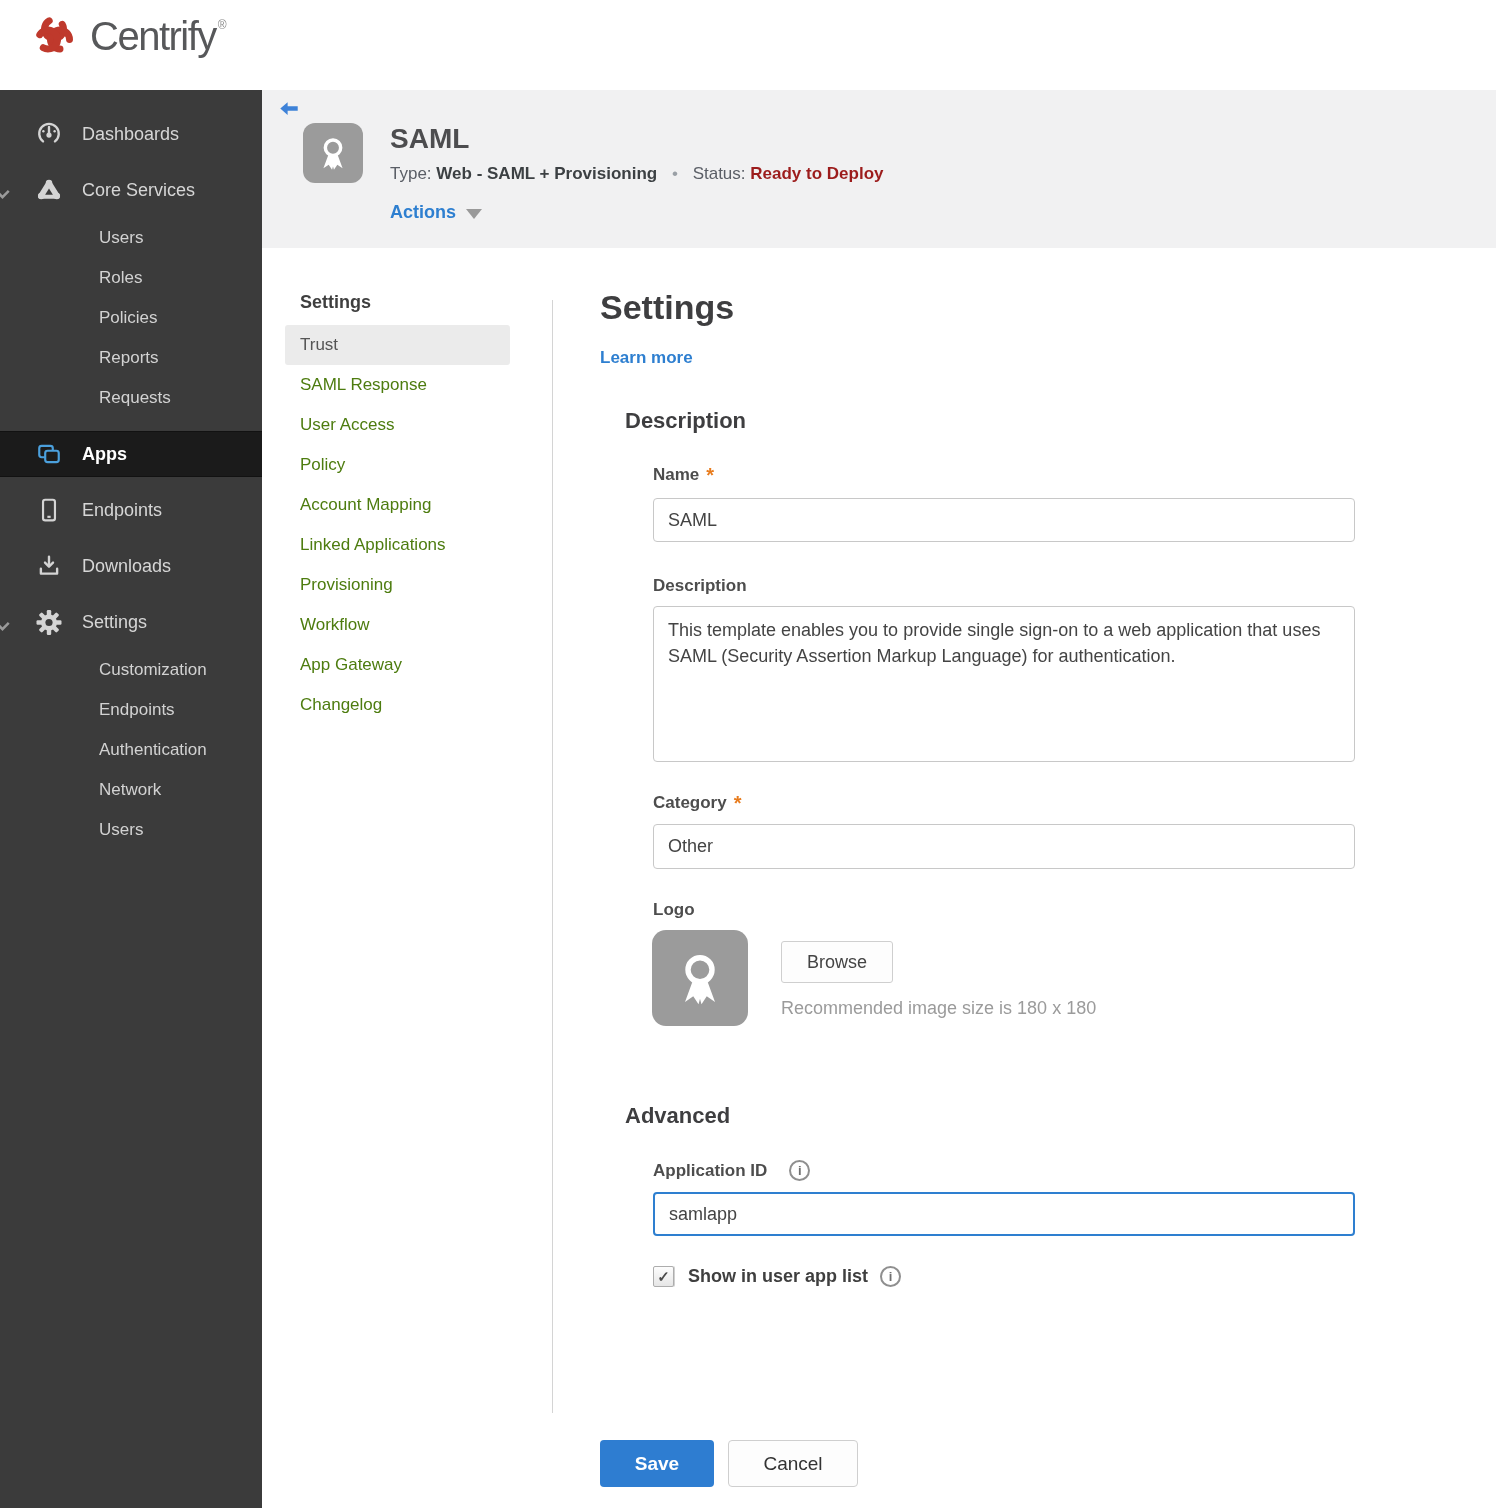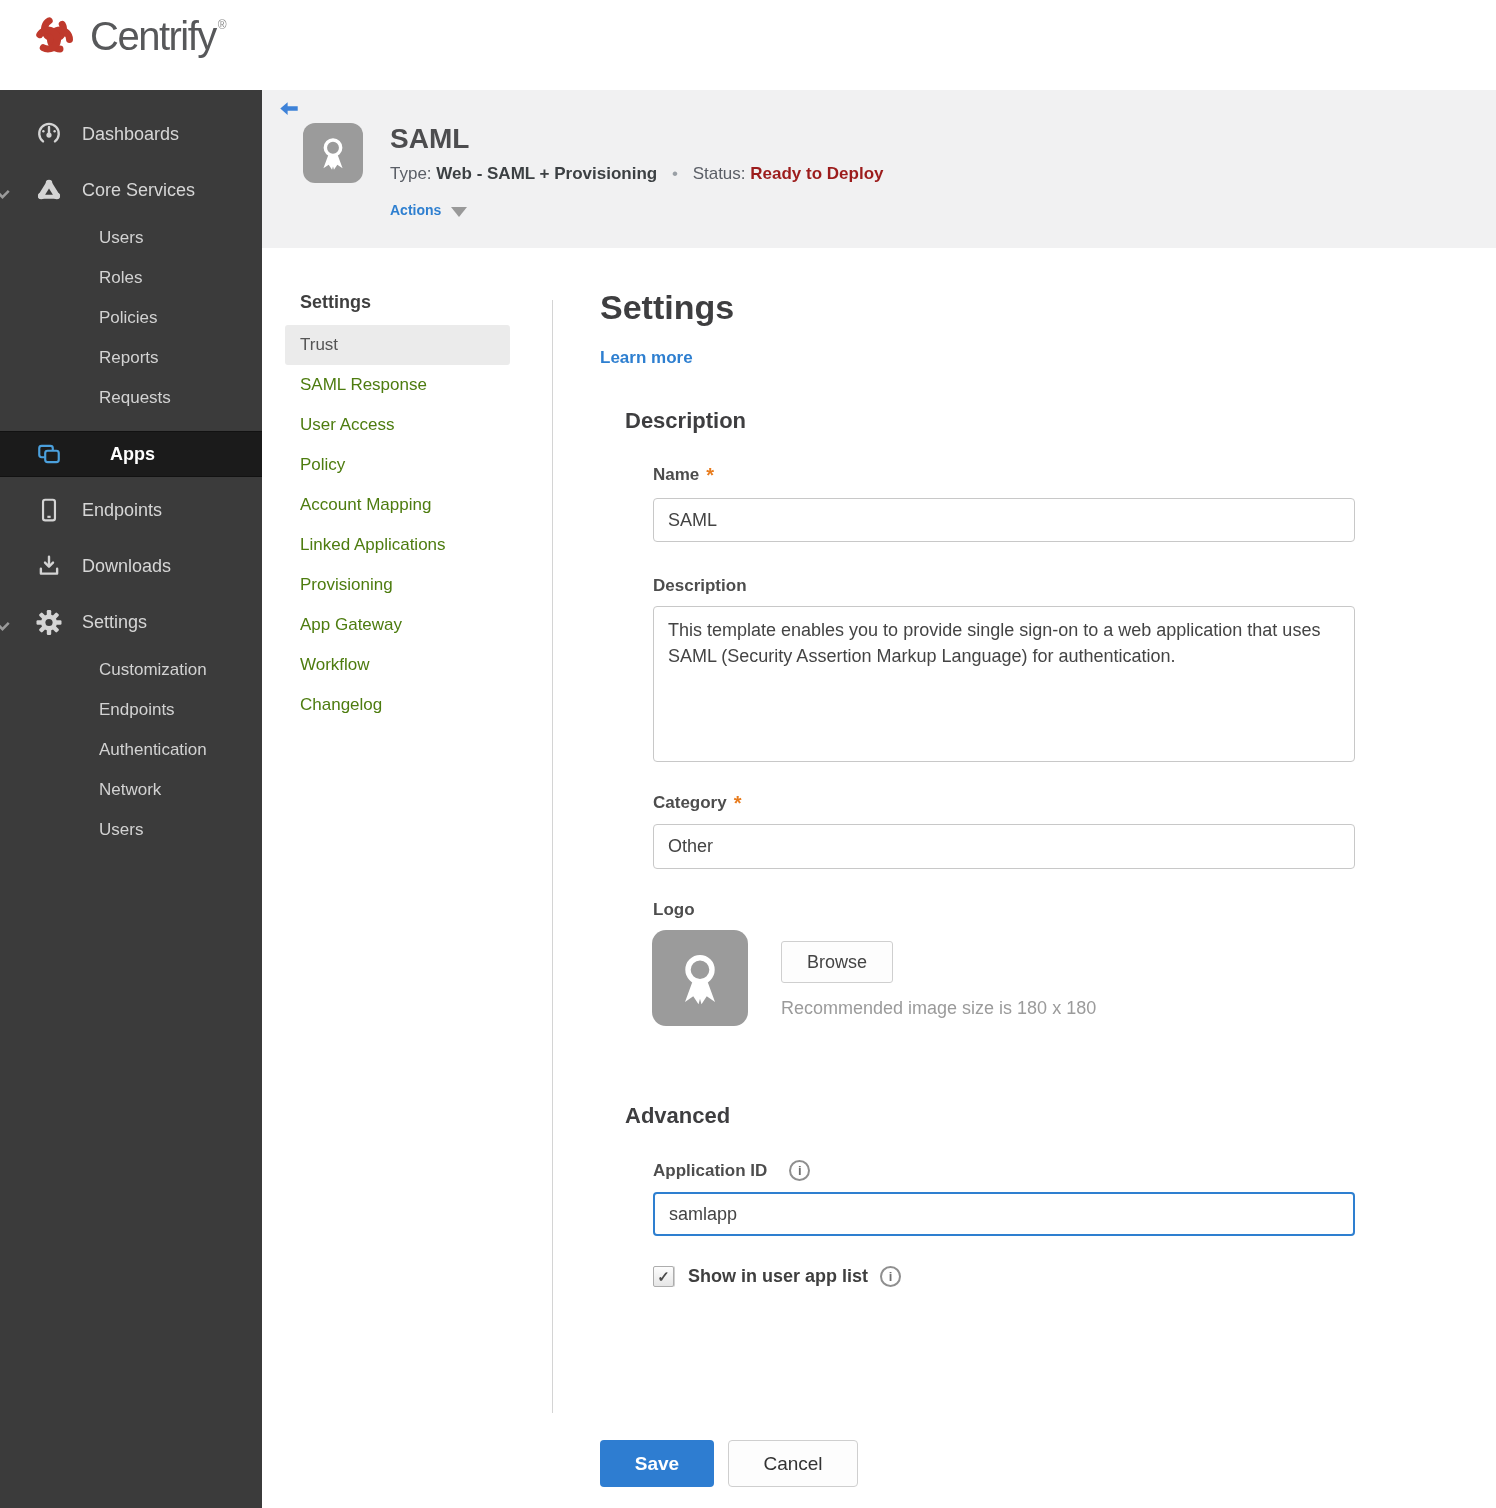--- a/index.html
+++ b/index.html
@@ -17,34 +17,34 @@
   .brand-reg { font-size:12px; color:#8a8a8a; margin-top:12px; margin-left:2px; }
 
   
   .sidebar { position:absolute; left:0; top:90px; width:262px; height:1418px; background:#3b3b3b; padding-top:16px; }
   .nav-item { position:relative; display:flex; align-items:center; cursor:pointer; }
   .nav-item.top { height:56px; }
   .nav-item.child { height:40px; }
   .nav-icon { position:absolute; left:36px; width:26px; height:26px; display:flex; align-items:center; justify-content:center; }
   .nav-label { margin-left:82px; font-size:18px; color:#d6d6d6; }
   .nav-item.child .nav-label { margin-left:99px; font-size:17px; color:#d2d2d2; }
-  .nav-item.apps { height:46px; margin:13px 0 5px 0; background:#1b1b1b; border-top:1px solid #121212; border-bottom:1px solid #121212;padding-left:28px; }
+  .nav-item.apps { height:46px; margin:13px 0 5px 0; background:#1b1b1b; border-top:1px solid #121212; border-bottom:1px solid #121212; }
   .nav-item.apps .nav-label { color:#ffffff; font-weight:700; }
   .expand-marker { position:absolute; left:-5px; top:50%; margin-top:-5px; }
 
   
   .app-header { position:absolute; left:262px; top:90px; width:1234px; height:158px; background:#f1f1f2; }
   .back-btn { position:absolute; left:16px; top:8px; width:22px; height:22px; cursor:pointer; }
   .app-badge { position:absolute; left:41px; top:33px; width:60px; height:60px; background:#9b9b9b; border-radius:12px; display:flex; align-items:center; justify-content:center; }
   .app-title { position:absolute; left:128px; top:33px; font-size:28px; font-weight:700; color:#4d4d4f; margin:0; }
   .app-meta { position:absolute; left:128px; top:74px; font-size:17px; color:#5a5e66; }
   .app-meta b { color:#3c4043; font-weight:700; }
   .app-meta .dot { color:#9aa0a6; margin:0 10px; }
   .app-meta .status-val { color:#9c1c1c; font-weight:700; }
-  .actions-link { position:absolute; left:128px; top:112px; font-size:14px; font-weight:700; color:#2e7fd0; cursor:pointer; display:flex; align-items:center; }
+  .actions-link { position:absolute; left:128px; top:112px; font-size:18px; font-weight:700; color:#2e7fd0; cursor:pointer; display:flex; align-items:center; }
   .caret-down { display:inline-block; width:0; height:0; border-left:8px solid transparent; border-right:8px solid transparent; border-top:10px solid #999; margin-left:10px; margin-top:3px; }
 
   
   .subnav { position:absolute; left:262px; top:248px; width:290px; }
   .subnav-heading { margin:44px 0 12px 38px; font-size:18px; font-weight:700; color:#3f3f3f; }
   .subnav-item { height:40px; line-height:40px; padding-left:38px; font-size:17px; color:#4d7c0f; cursor:pointer; }
   .subnav-item.selected { background:#ebebeb; border-radius:3px; margin-left:23px; padding-left:15px; width:225px; color:#555; }
   .divider { position:absolute; left:552px; top:300px; width:1px; height:1113px; background:#d4d4d4; }
 
   
@@ -240,22 +240,22 @@
 
   <aside class="subnav">
     <div class="subnav-heading">Settings</div>
     <div class="subnav-item selected">Trust</div>
     <div class="subnav-item">SAML Response</div>
     <div class="subnav-item">User Access</div>
     <div class="subnav-item">Policy</div>
     <div class="subnav-item">Account Mapping</div>
     <div class="subnav-item">Linked Applications</div>
     <div class="subnav-item">Provisioning</div>
+    <div class="subnav-item">Workflow</div>
     <div class="subnav-item">App Gateway</div>
-    <div class="subnav-item">Workflow</div>
     <div class="subnav-item">Changelog</div>
   </aside>
   <div class="divider"></div>
 
   <main class="main">
     <h1>Settings</h1>
     <a class="learn-more">Learn more</a>
 
     <h3 class="section-h sec-description">Description</h3>
 

